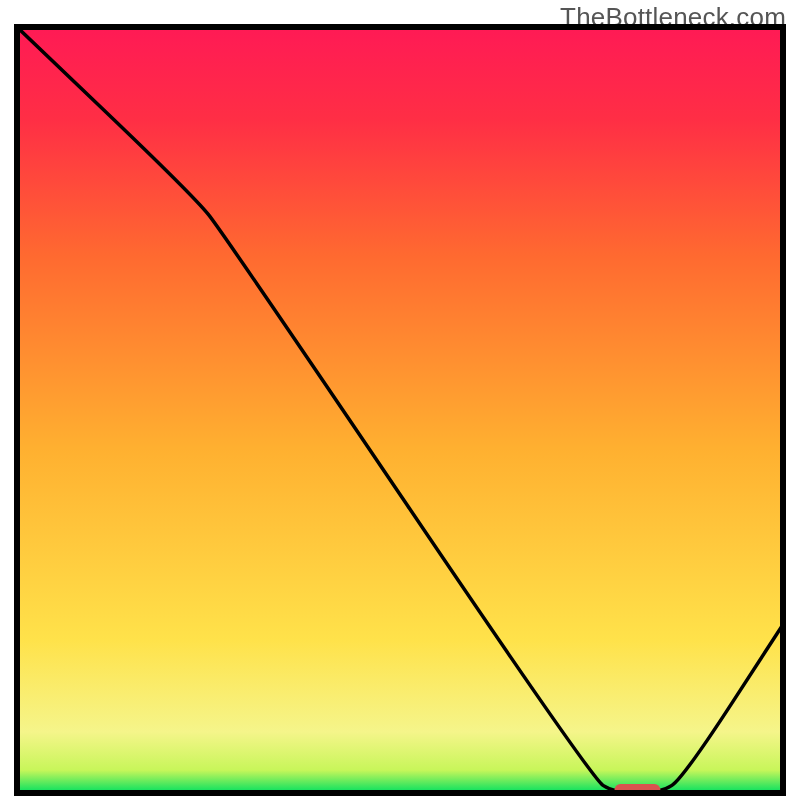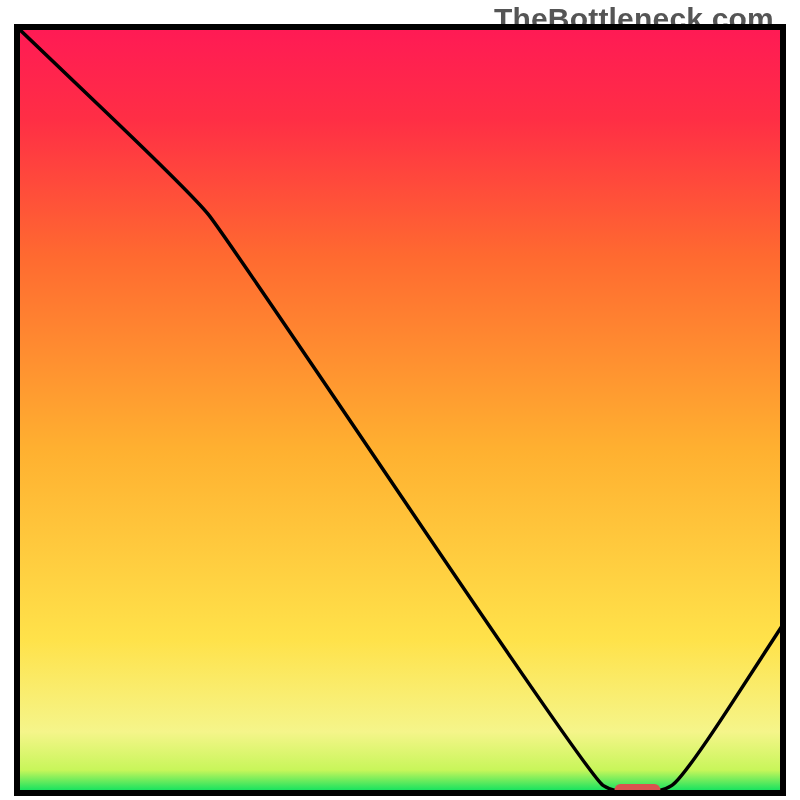--- a/index.html
+++ b/index.html
@@ -11,24 +11,24 @@
     font-family: Arial, Helvetica, sans-serif;
   }
   .container {
     position: relative;
     width: 800px;
     height: 800px;
   }
   .watermark {
     position: absolute;
     top: 2px;
-    right: 26px;
+    right: 14px;
     color: #555555;
-    font-size: 30px;
-    font-weight: 700;
+    font-size: 26px;
+    font-weight: 400;
     letter-spacing: 0.2px;
   }
   .plot-frame {
     position: absolute;
     left: 14px;
     top: 24px;
     width: 772px;
     height: 772px;
     box-sizing: border-box;
   }

